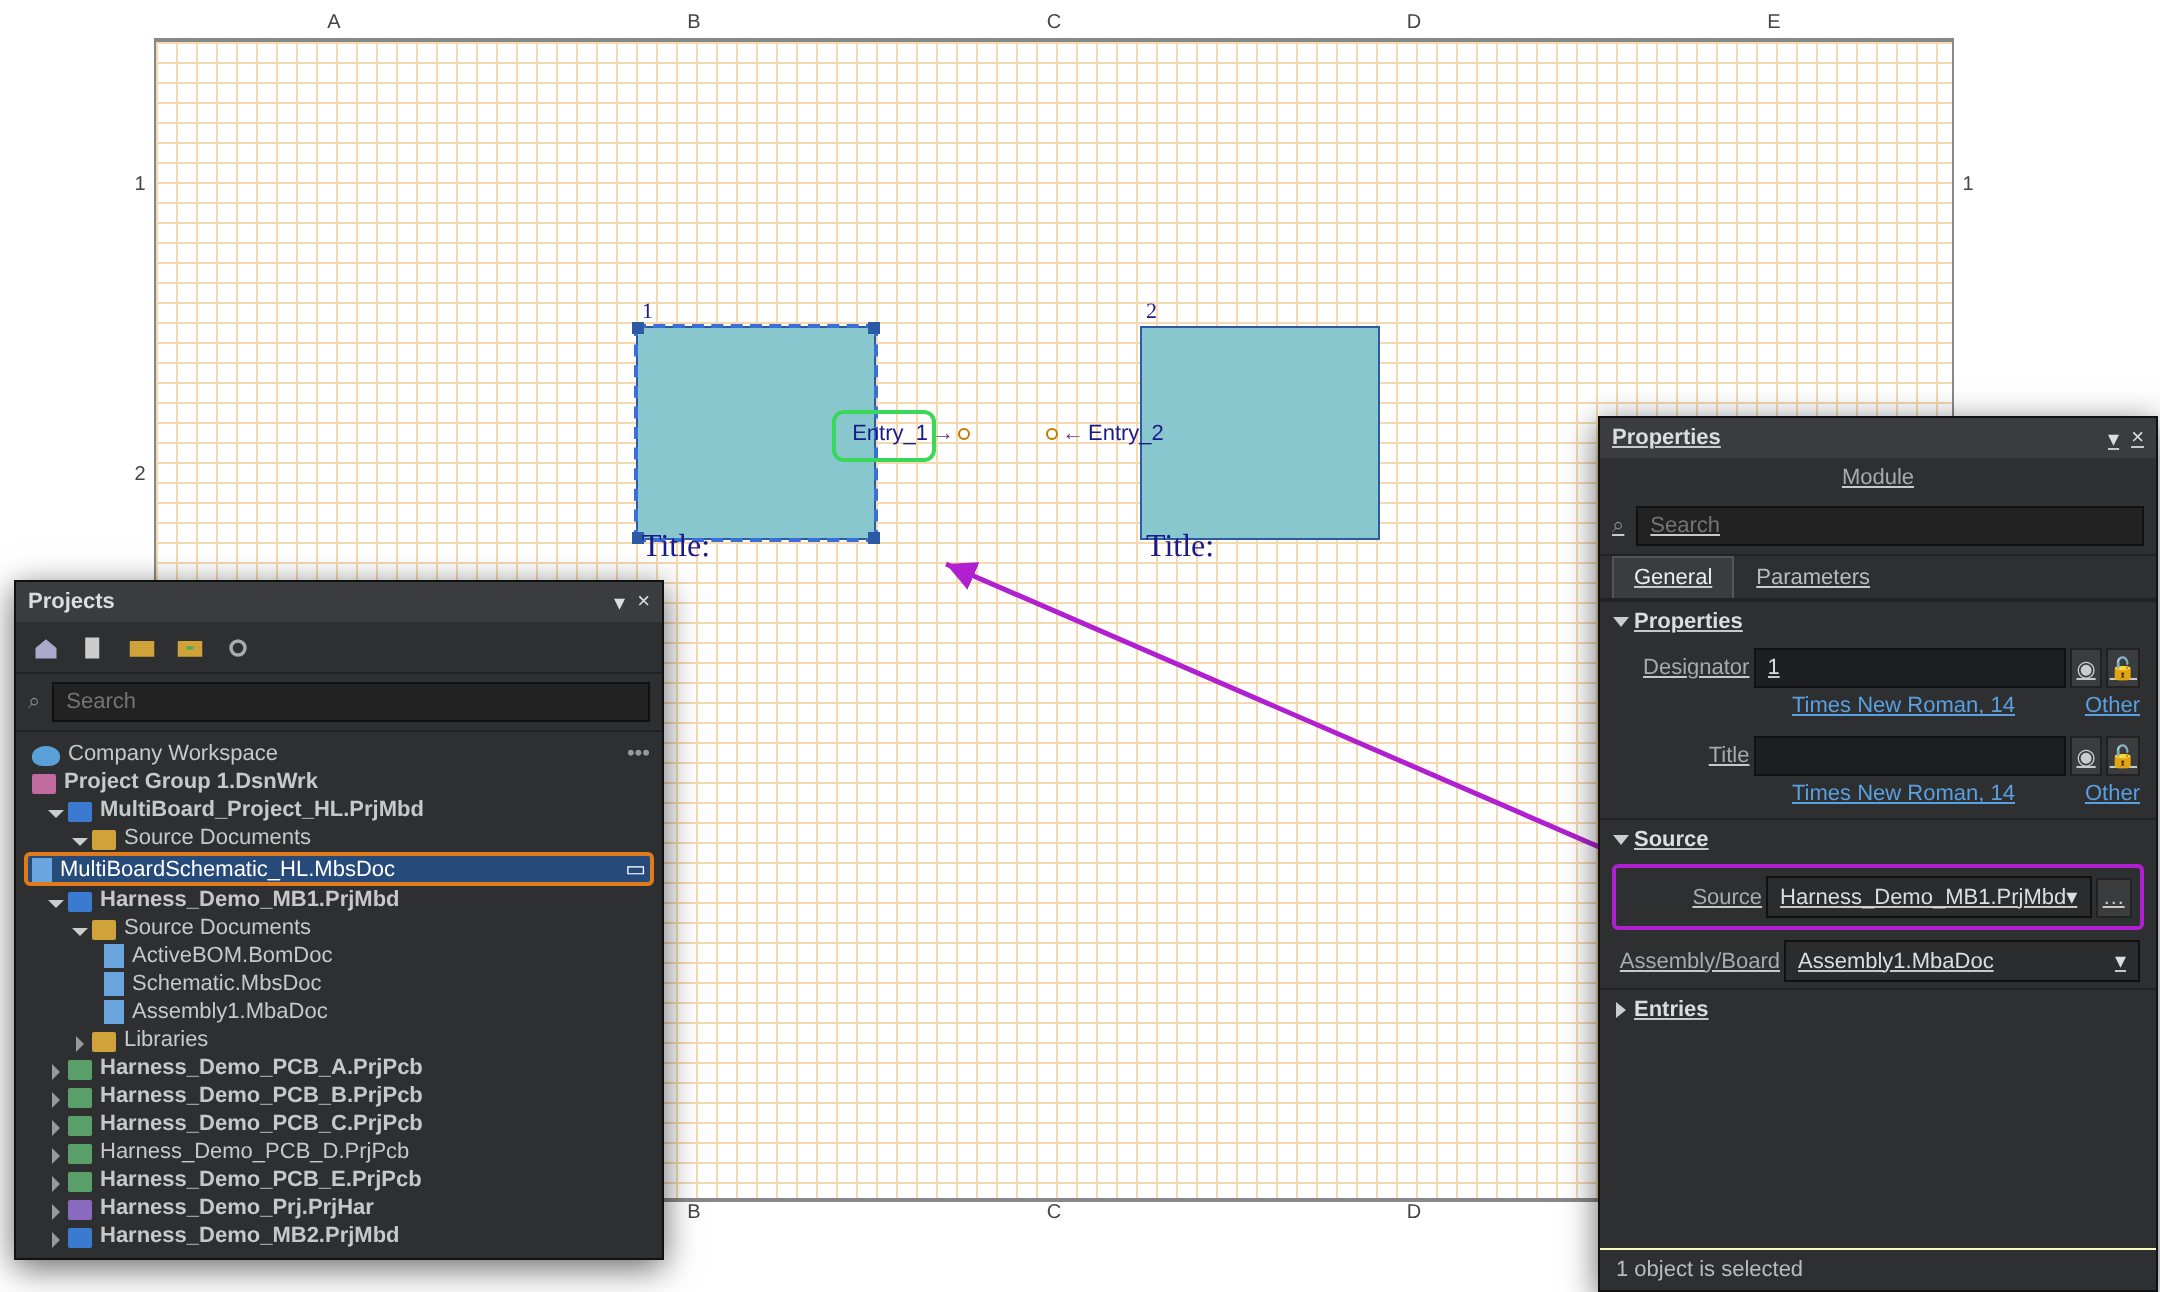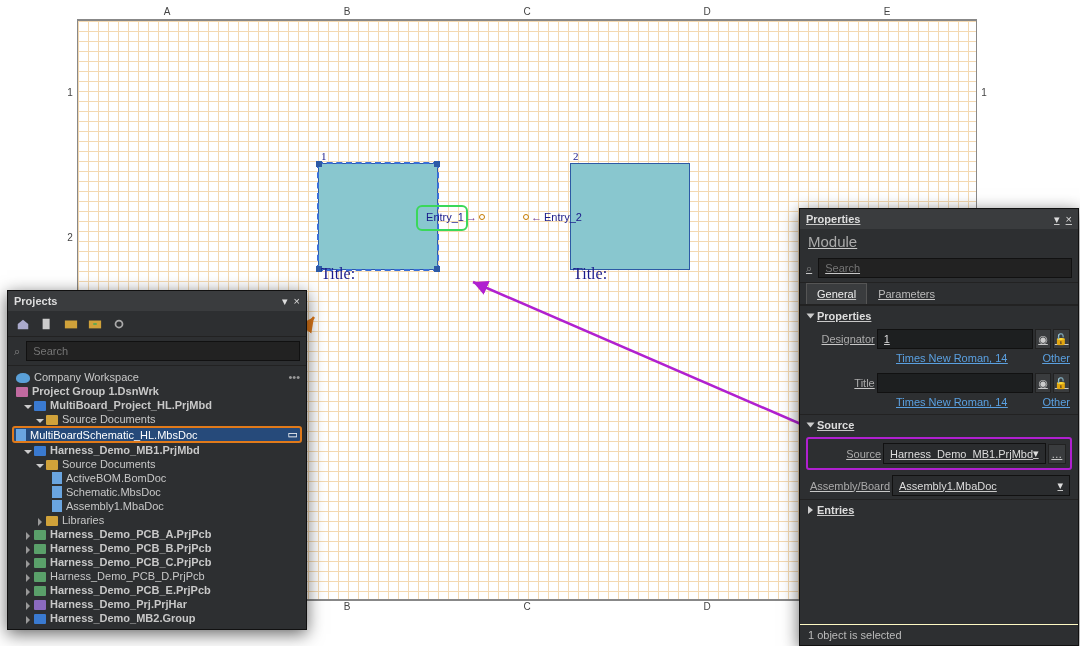--- a/index.html
+++ b/index.html
@@ -101,21 +101,21 @@
   .disc.open { transform: rotate(90deg); border-left-color: #ccc; }
   .ficon { width: 12px; height: 10px; background: #d0a23a; display:inline-block; border-radius:1px; }
   .ficon.blue { background: #3a7ad0; }
   .ficon.doc { background: #6aa5e0; width: 10px; height: 12px; border-radius: 0; }
   .ficon.cloud { background:#5aa0d8; border-radius: 50% 50% 40% 40%; width:14px; height:10px; }
   .ficon.pcb { background:#5aa06a; width:12px; height:10px; }
   .more { margin-left:auto; color:#999; cursor:pointer; }
 
   
   .props { width: 280px; text-decoration: underline; }
-  .props .sub { padding: 4px 8px; color: #aaa; font-size: 15px; }
+  .props .sub { padding: 4px 8px; color: #aaa; font-size: 11px; text-align: center; }
   .props .tabs { display: flex; gap: 0; padding: 0 6px; border-bottom: 1px solid #222; }
   .props .tab { padding: 4px 10px; font-size: 11px; color: #bbb; border: 1px solid transparent; border-bottom: none; }
   .props .tab.active { background: #3a3c3e; border-color: #555; color: #eee; }
   .section-head {
     padding: 4px 8px; font-weight: bold; color: #ddd; display:flex; align-items:center; gap:4px;
     border-top: 1px solid #222;
   }
   .section-head::before { content: ""; border-left: 5px solid #ccc; border-top: 4px solid transparent; border-bottom: 4px solid transparent; display:inline-block; }
   .section-head.open::before { transform: rotate(90deg); }
   .prop-row { display: flex; align-items: center; gap: 2px; padding: 3px 8px; }
@@ -198,21 +198,21 @@
       </marker>
       <marker id="ah-purple" markerWidth="8" markerHeight="8" refX="6" refY="3" orient="auto">
         <path d="M0,0 L6,3 L0,6 Z" fill="#b020d0"></path>
       </marker>
     </defs>
     <line x1="240" y1="420" x2="314" y2="317" stroke="#e07a1a" stroke-width="2.5" marker-end="url(#ah-orange)"></line>
     <line x1="810" y1="428" x2="473" y2="282" stroke="#b020d0" stroke-width="2.5" marker-end="url(#ah-purple)"></line>
   </svg>
 </div>
 
-<div class="panel" style="left:7px; top:290px; width:300px; height:340px;">
+<div class="panel" style="left:7px; top:290px; width:325px; height:340px;">
   <div class="panel-header">
     <span>Projects</span>
     <div class="right">
       <span>▾</span>
       <span>×</span>
     </div>
   </div>
   <div class="panel-toolbar">
     <span class="tb-icon"><svg viewBox="0 0 16 16">
           <path d="M2 8l6-5 6 5v6H2z" fill="#aac"></path>
@@ -313,21 +313,21 @@
         <span class="label" style="font-weight:bold;">Harness_Demo_PCB_E.PrjPcb</span>
       </div>
     <div class="tree-row indent1">
         <span class="disc"></span>
         <span class="ficon" style="background:#8a6ac0;"></span>
         <span class="label" style="font-weight:bold;">Harness_Demo_Prj.PrjHar</span>
       </div>
     <div class="tree-row indent1">
         <span class="disc"></span>
         <span class="ficon blue"></span>
-        <span class="label" style="font-weight:bold;">Harness_Demo_MB2.Group</span>
+        <span class="label" style="font-weight:bold;">Harness_Demo_MB2.PrjMbd</span>
       </div>
   </div>
 </div>
 
 <div class="panel props" style="left:799px; top:208px; height:438px;">
   <div class="panel-header">
     <span>Properties</span>
     <div class="right">
       <span>▾</span>
       <span>×</span>

